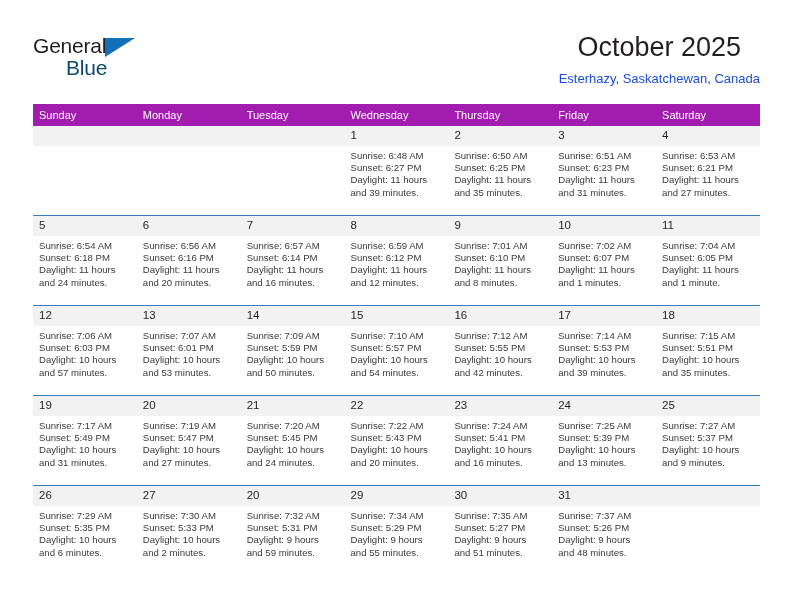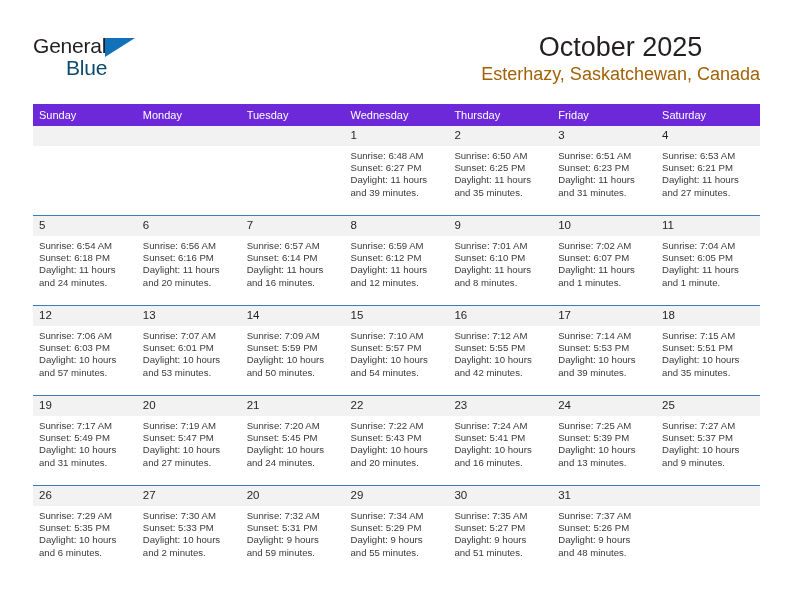--- a/index.html
+++ b/index.html
@@ -71,37 +71,38 @@
     text-align: right;
   }
   .month-title {
     font-size: 27px;
     color: #231f20;
     line-height: 34px;
     white-space: nowrap;
     text-align: center;
   }
   .location {
-    font-size: 18px;
-    color: #a16207;
+    font-size: 13px;
+    color: #1d4ed8;
     line-height: 20px;
+    margin-top: 5px;
     white-space: nowrap;
   }
 
   
   .calendar {
     position: absolute;
     left: 33px;
     top: 104px;
     width: 727px;
     border-collapse: collapse;
     table-layout: fixed;
   }
   .calendar th {
-    background: #6d28d9;
+    background: #a21caf;
     color: #ffffff;
     font-size: 11px;
     font-weight: normal;
     text-align: left;
     padding: 5px 0 5px 6px;
     height: 11px;
     border: none;
   }
   .calendar td {
     vertical-align: top;

